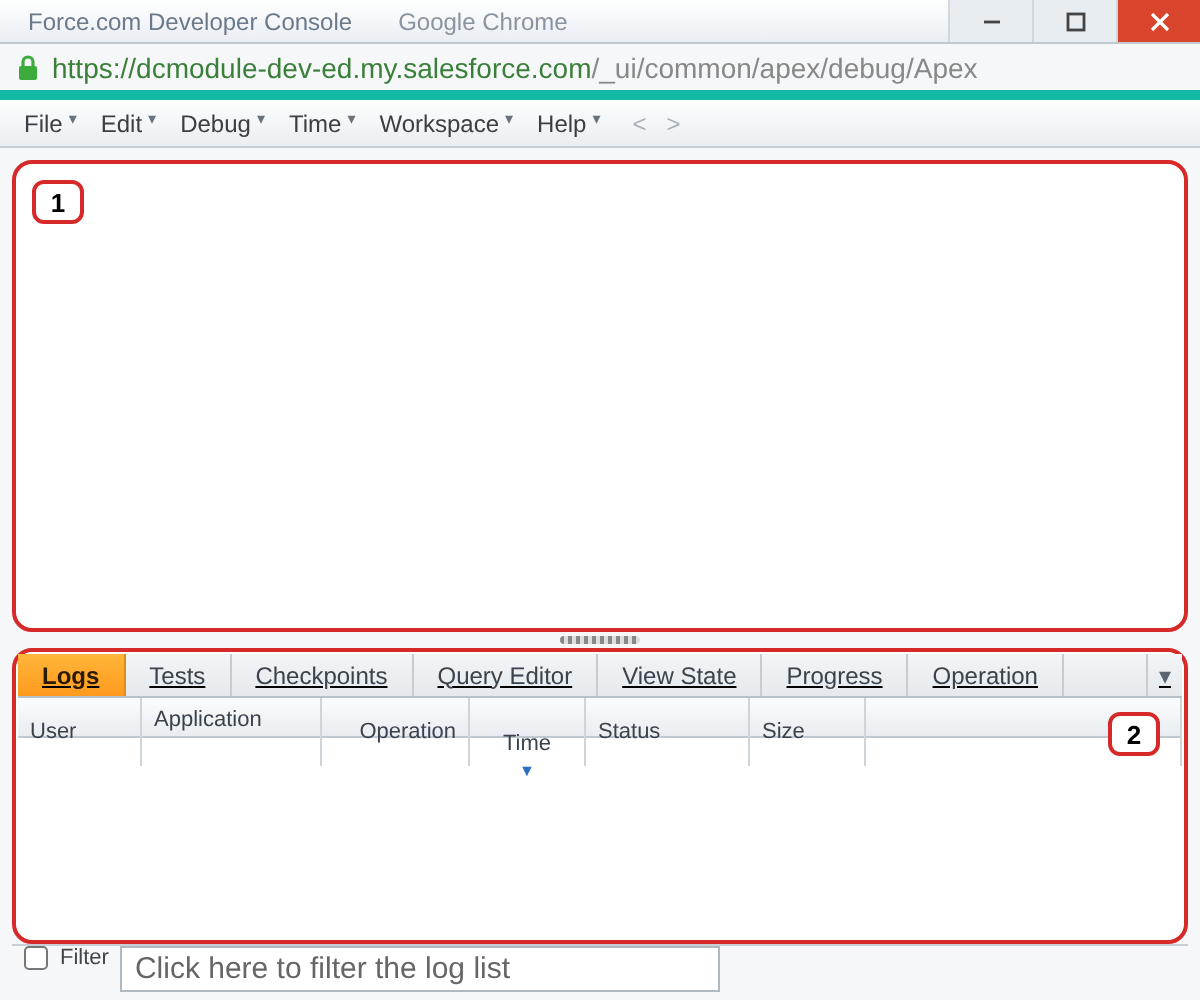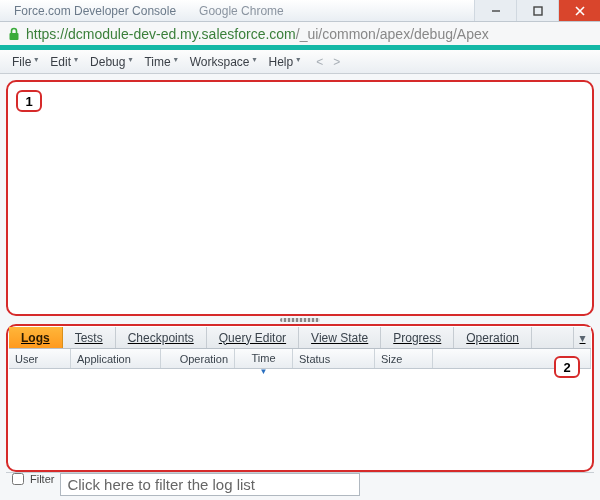--- a/index.html
+++ b/index.html
@@ -160,30 +160,30 @@
   .colhead {
     display: flex;
     height: 20px;
     background: linear-gradient(to bottom,#fbfcfd,#e9edf1);
     border-bottom: 1px solid #c0c8d0;
     font-size: 11px;
     color: #3a434c;
   }
   .colhead .col {
     border-right: 1px solid #cdd4da;
-    padding: 3px 6px;
+    padding: 17px 6px;
     display: flex;
     align-items: center;
     gap: 3px;
   }
   .colhead .sort {
     font-size: 8px; color: #2a6fbf;
   }
   .colhead .col-user        { width: 62px; }
-  .colhead .col-application { width: 90px; }
+  .colhead .col-application { width: 90px; align-items: flex-end; }
   .colhead .col-operation   { width: 74px; justify-content: flex-end; }
   .colhead .col-time        { width: 58px; flex-direction: column; }
   .colhead .col-status      { width: 82px; }
   .colhead .col-read        { width: 74px; }
   .colhead .col-size        { width: 58px; }
   .colhead .col-rest        { flex:1; }
 
   .grid-body {
     height: 86px;
     background: #fff;

